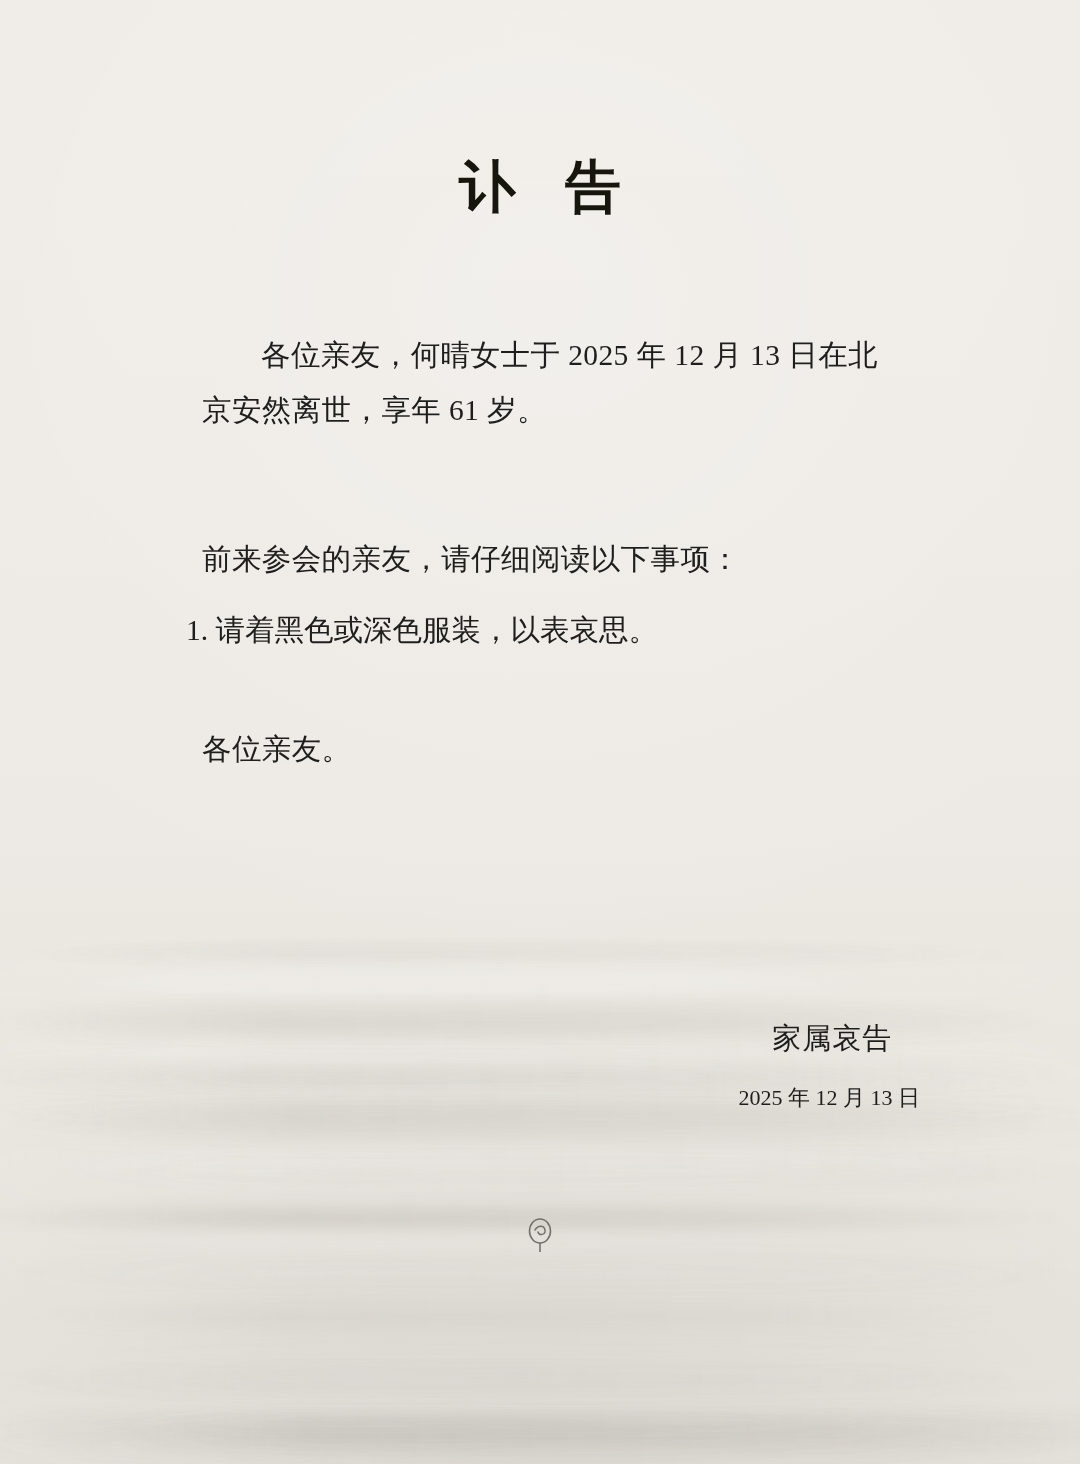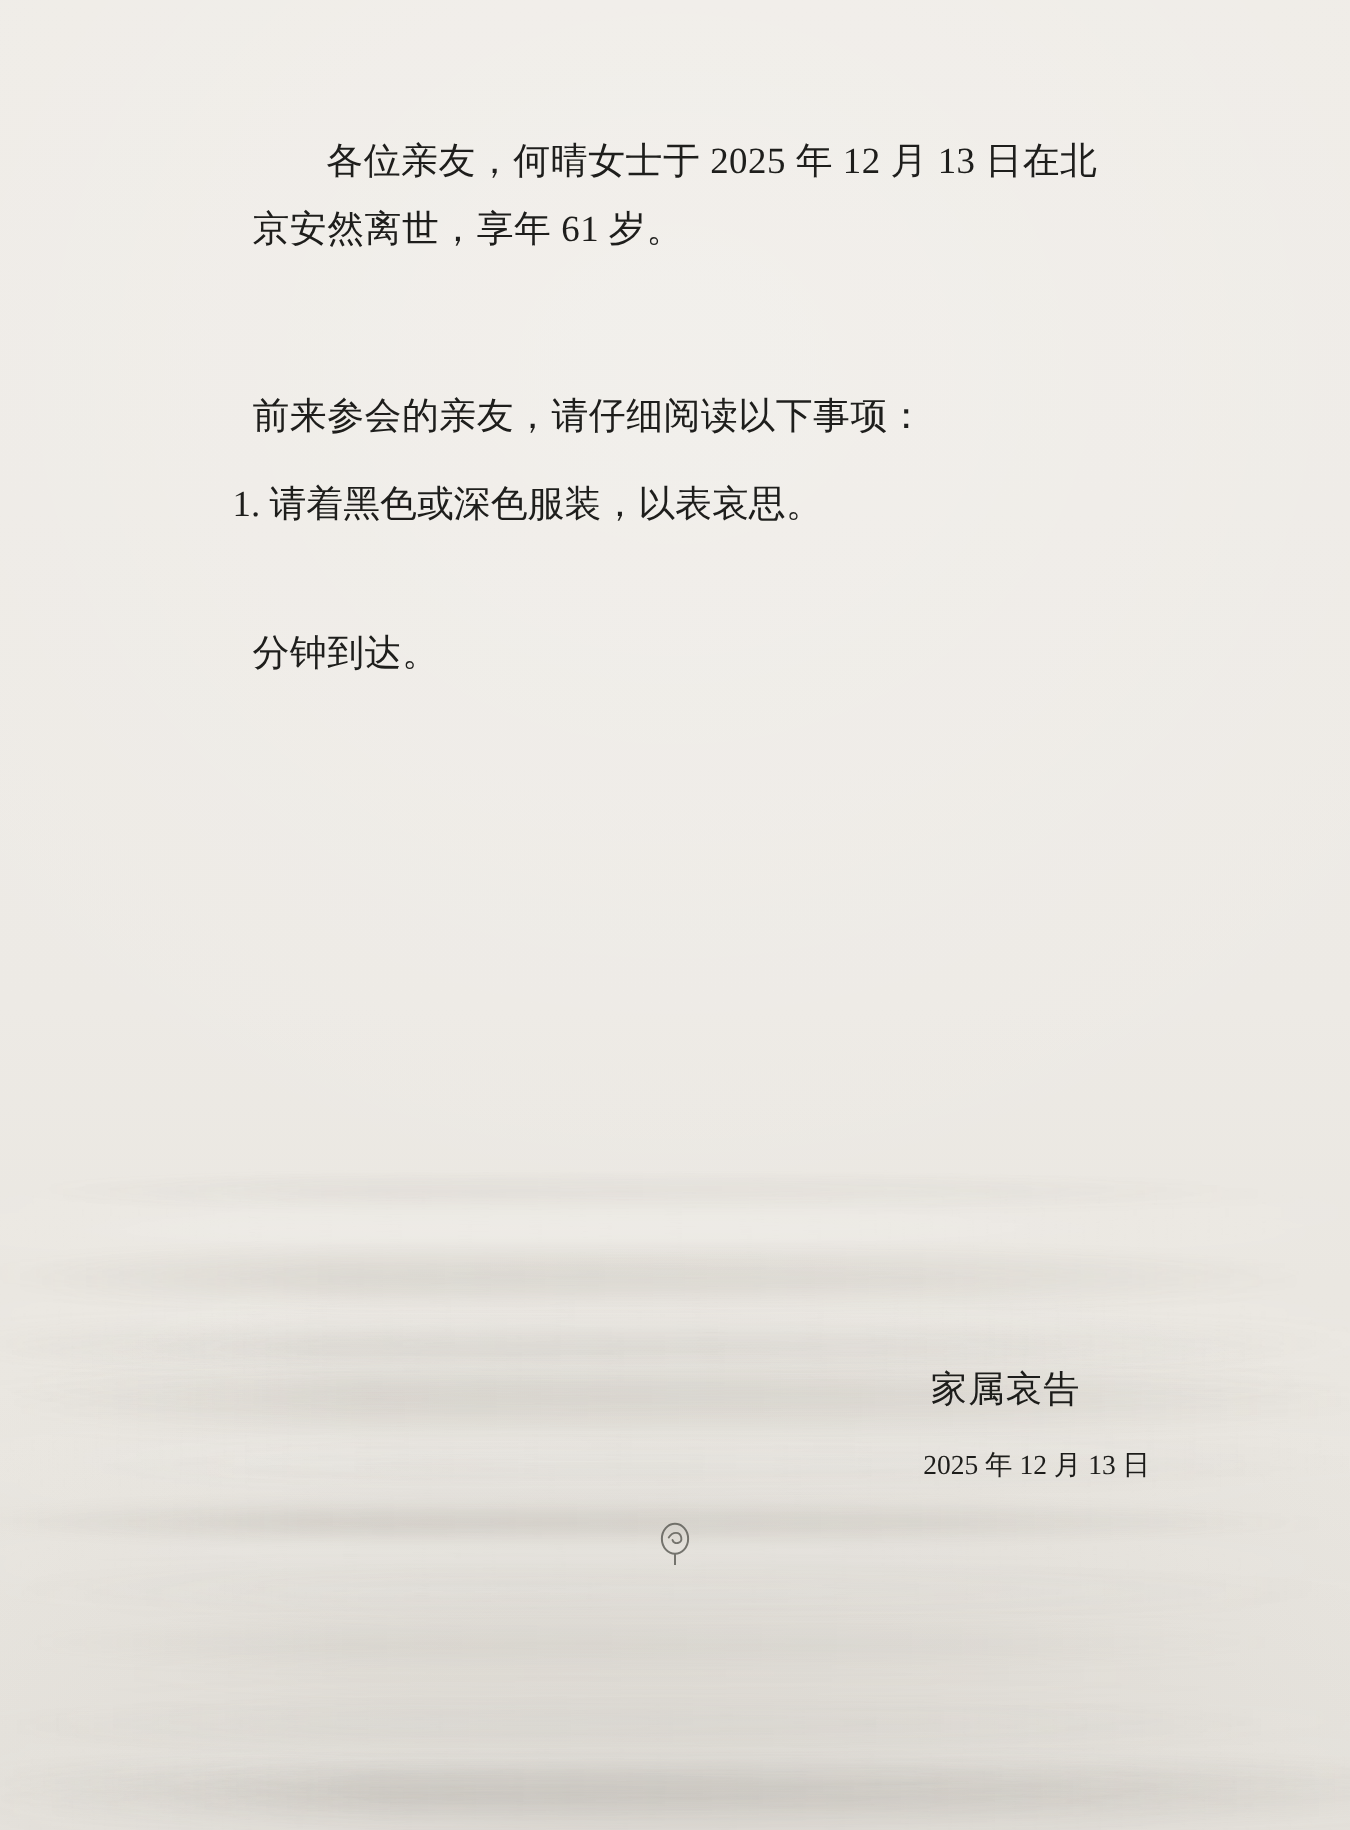--- a/index.html
+++ b/index.html
@@ -95,23 +95,23 @@
   .list-line {
     font-size: 29.5px;
     line-height: 55px;
     color: #1e1e1c;
     margin: 0;
   }
 
   .signature {
     position: absolute;
     right: 160px;
-    top: 1088px;
+    top: 1014px;
     z-index: 3;
-    text-align: left;
+    text-align: center;
   }
   .signature .sig-name {
     font-size: 29px;
     line-height: 48px;
     color: #1d1d1b;
     letter-spacing: 1px;
     margin: 0 0 14px 6px;
   }
   .signature .sig-date {
     font-size: 22px;
@@ -181,33 +181,34 @@
       <div class="band" style="top: 357.664px; height: 24.7711px; left: -3.82688%; width: 105.922%; background: linear-gradient(90deg, rgba(138, 132, 124, 0) 0%, rgba(138, 132, 124, 0.098) 28%, rgba(138, 132, 124, 0.067) 70%, rgba(138, 132, 124, 0) 100%); filter: blur(8.6px);"></div>
       <div class="band" style="top: 119.228px; height: 24.1412px; left: -7.10838%; width: 111.106%; background: linear-gradient(90deg, rgba(138, 132, 124, 0) 0%, rgba(138, 132, 124, 0.153) 28%, rgba(138, 132, 124, 0.106) 70%, rgba(138, 132, 124, 0) 100%); filter: blur(10px);"></div>
       <div class="band" style="top: 480.164px; height: 27.984px; left: -2.71671%; width: 116.657%; background: linear-gradient(90deg, rgba(138, 132, 124, 0) 0%, rgba(138, 132, 124, 0.17) 28%, rgba(138, 132, 124, 0.114) 70%, rgba(138, 132, 124, 0) 100%); filter: blur(8.6px);"></div>
       <div class="band" style="top: 31.7524px; height: 18.6745px; left: -7.00739%; width: 108.395%; background: linear-gradient(90deg, rgba(255, 255, 255, 0) 0%, rgba(255, 255, 255, 0.18) 22%, rgba(255, 255, 255, 0.145) 65%, rgba(255, 255, 255, 0) 100%); filter: blur(7.5px);"></div>
       <div class="band" style="top: 19.7836px; height: 11.7605px; left: -7.50447%; width: 116.966%; background: linear-gradient(90deg, rgba(255, 255, 255, 0) 0%, rgba(255, 255, 255, 0.145) 22%, rgba(255, 255, 255, 0.118) 65%, rgba(255, 255, 255, 0) 100%); filter: blur(13px);"></div>
     </div>
   <div class="vignette"></div>
 
   <div class="content">
 
+    <h1 class="title">讣 告</h1>
 
     <div class="body-block">
 
       <p class="para indent">各位亲友，何晴女士于 2025 年 12 月 13 日在北京安然离世，享年 61 岁。</p>
 
       <div class="gap-lg"></div>
 
       <p class="para">前来参会的亲友，请仔细阅读以下事项：</p>
       <p class="list-line">1. 请着黑色或深色服装，以表哀思。</p>
 
       <div class="gap-md"></div>
 
-      <p class="para">分钟到达。</p>
+      <p class="para">各位亲友。</p>
 
     </div>
   </div>
 
   <div class="signature">
     <p class="sig-name">家属哀告</p>
     <p class="sig-date">2025 年 12 月 13 日</p>
   </div>
 
   <div class="seal">

